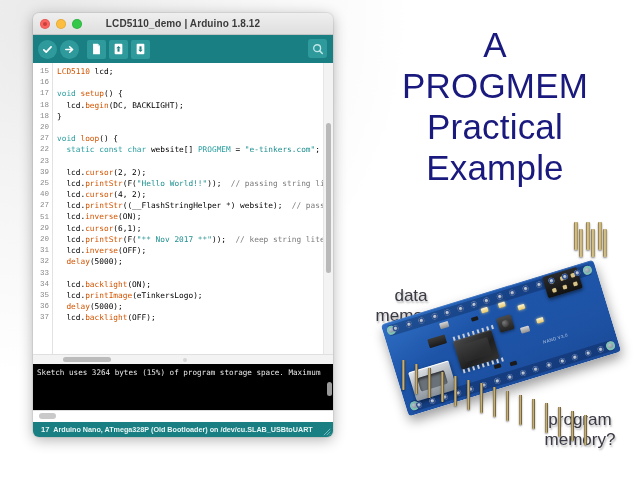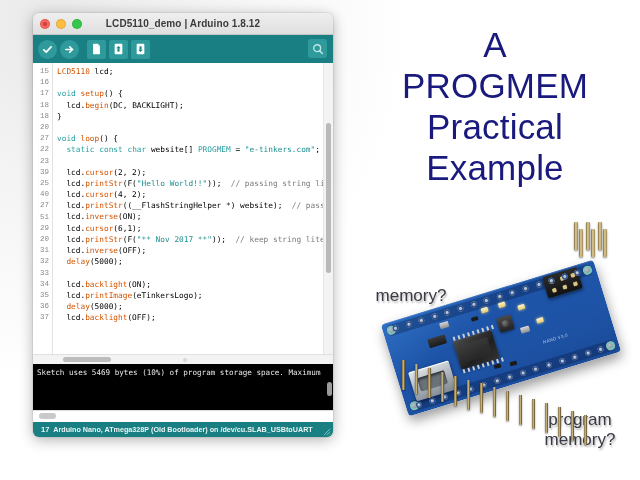--- a/index.html
+++ b/index.html
@@ -339,21 +339,21 @@
     </div>
   </div>
 
   <div class="hscroll-strip">
     <div class="hthumb"></div>
     <div class="hgrip"></div>
   </div>
 
 
   <div class="console" id="console">
-      <div>Sketch uses 5469 bytes (10%) of program storage space. Maximum</div>
+      <div>Sketch uses 3264 bytes (15%) of program storage space. Maximum</div>
       <div class="console-scroll"></div>
     </div>
 
   <div class="console-bottom">
     <div class="pill"></div>
   </div>
 
   <div class="infobar">
     <span class="lnum">17</span>
     <span class="board">Arduino Nano, ATmega328P (Old Bootloader) on /dev/cu.SLAB_USBtoUART</span>
@@ -364,20 +364,21 @@
 </div>
 
 <div id="headline">
   <div>A</div>
   <div>PROGMEM</div>
   <div>Practical</div>
   <div>Example</div>
 </div>
 
 <div class="annot" id="annot-data">
+  <div>data</div>
   <div>memory?</div>
 </div>
 <div class="annot" id="annot-program">
   <div>program</div>
   <div>memory?</div>
 </div>
 
 <div id="board">
   <div class="bd-rot">
     <div class="pcb"></div>

